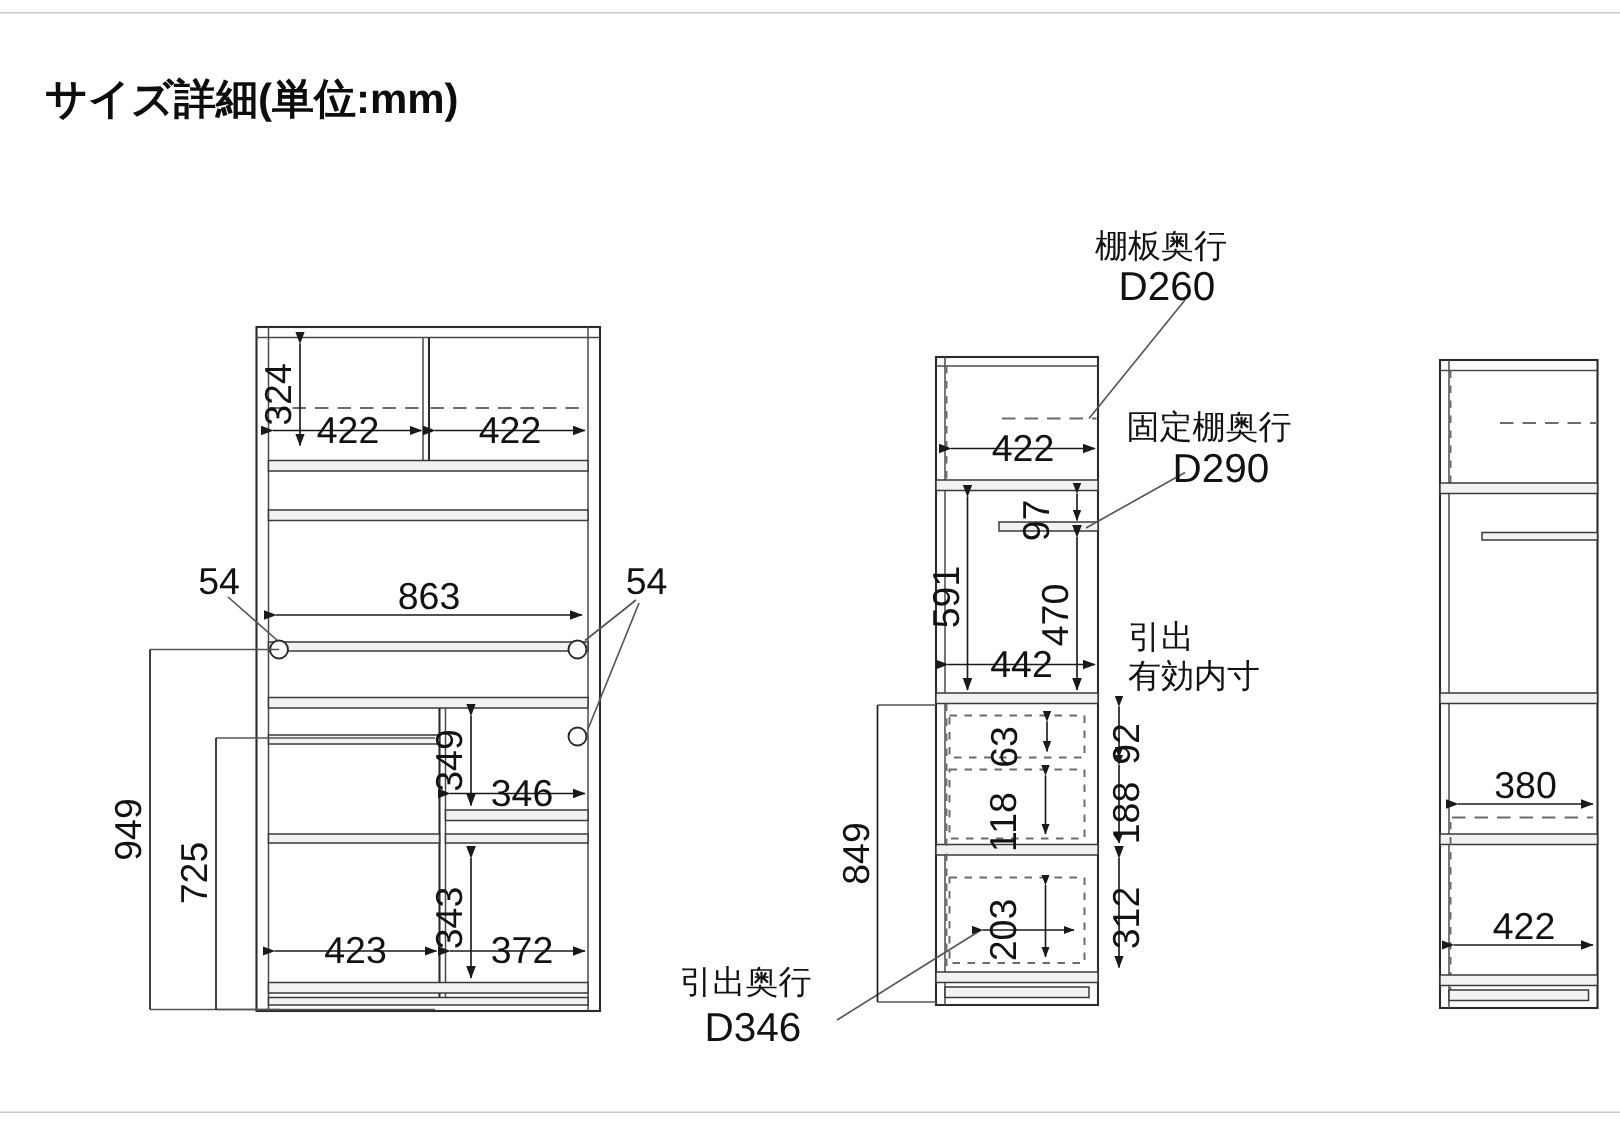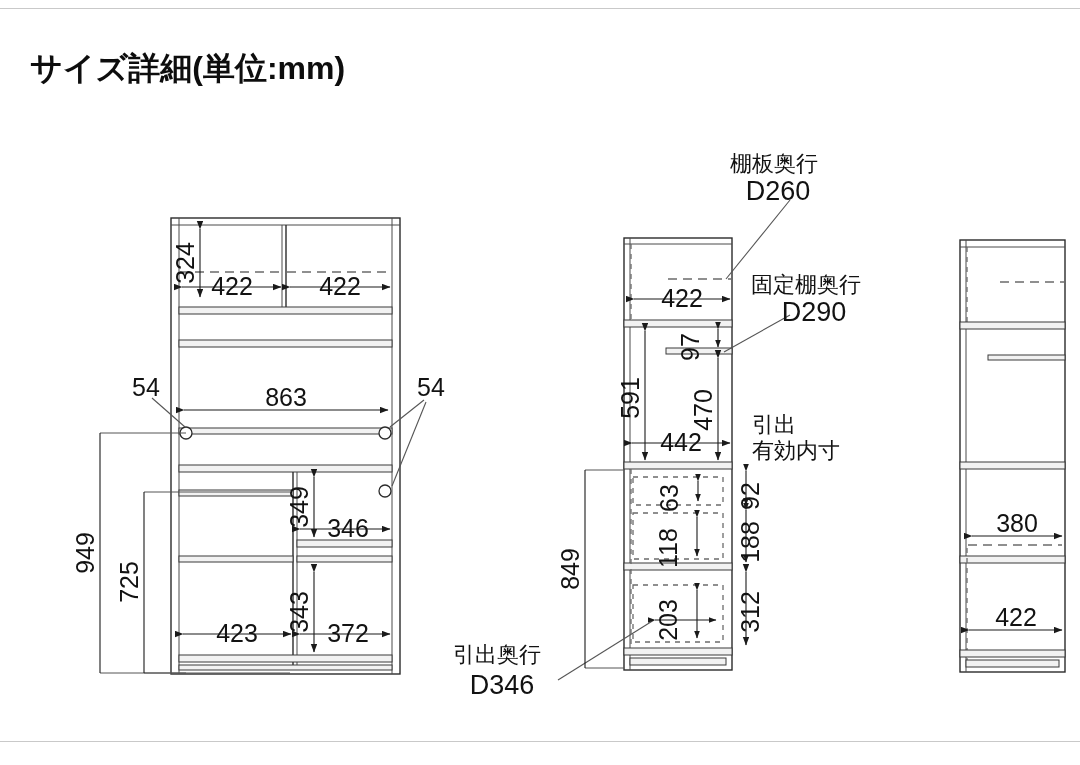--- a/index.html
+++ b/index.html
@@ -23,21 +23,21 @@
     height: 1px;
     background: #c9c9c9;
   }
   .sheet-rule.top { top: 8px; }
   .sheet-rule.bottom { top: 741px; }
 
   #title {
     position: absolute;
     left: 30px;
     top: 52px;
-    font-size: 32px;
+    font-size: 28px;
     font-weight: 700;
     color: #0d0d0d;
     letter-spacing: 0px;
     white-space: nowrap;
     line-height: 1;
   }
 
   svg#dwg {
     position: absolute;
     left: 0;

